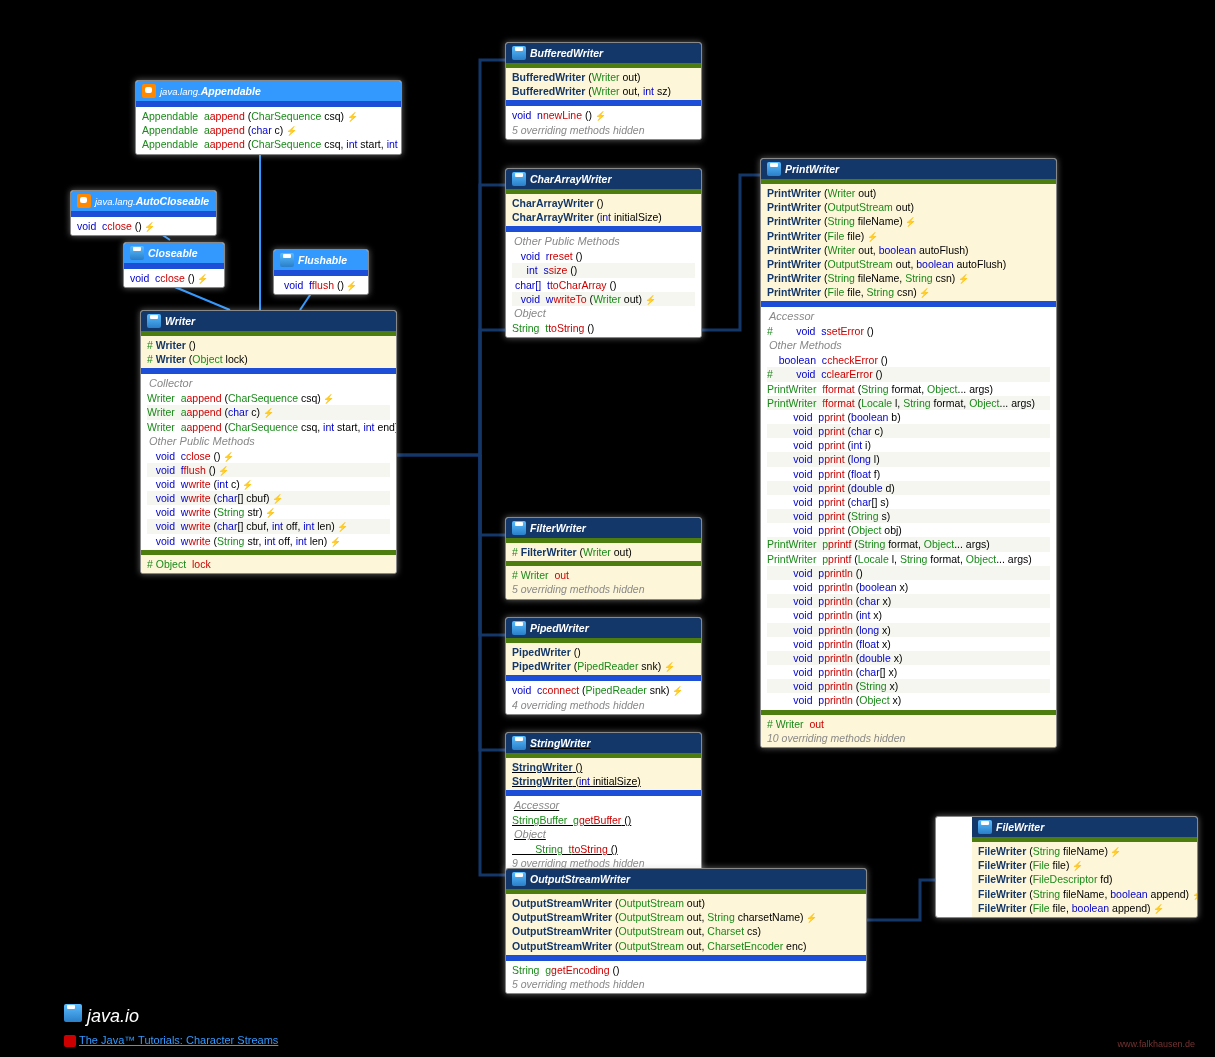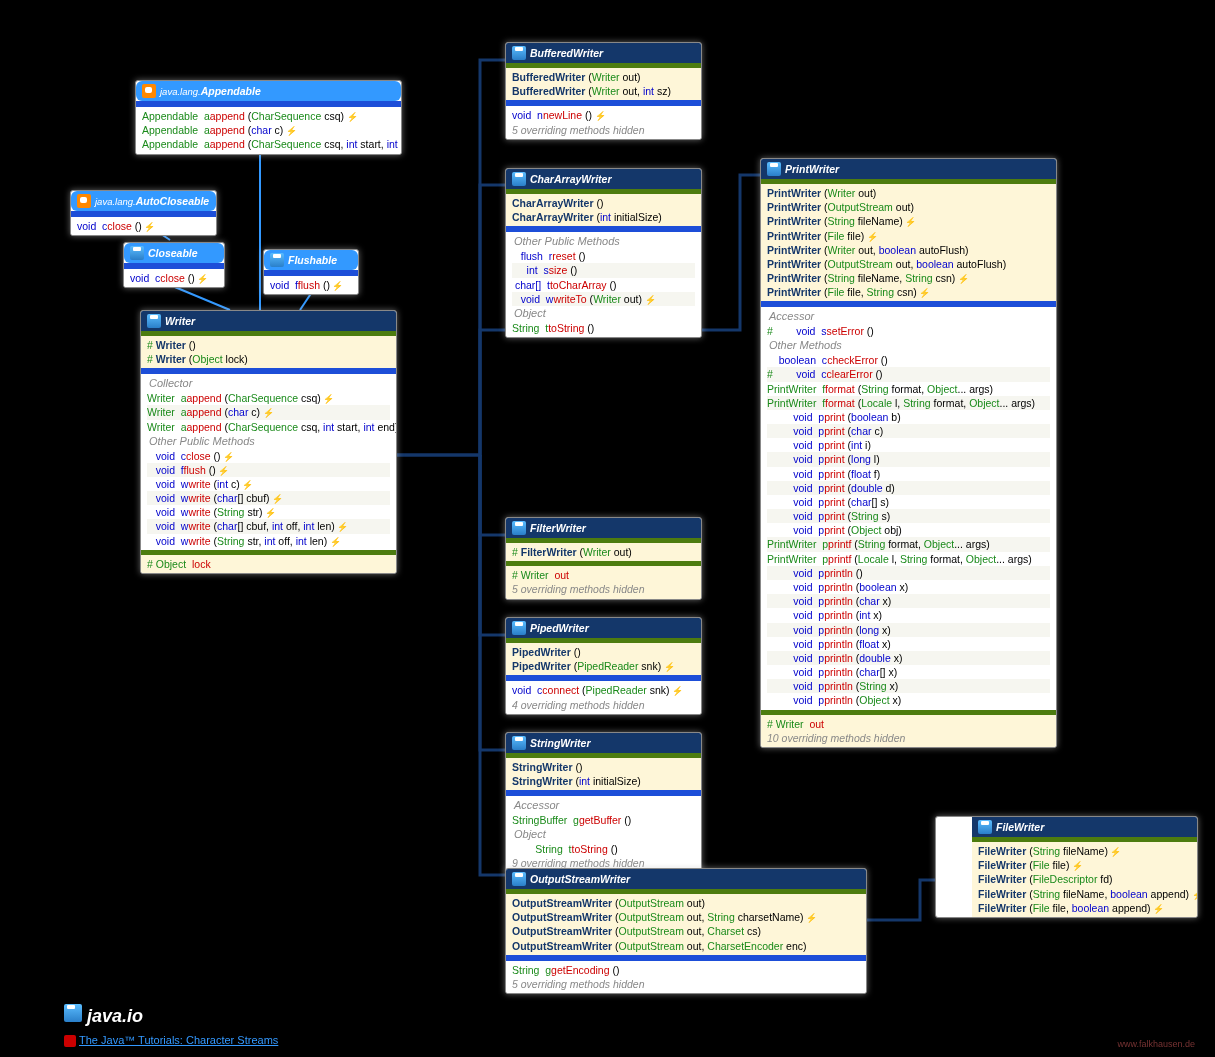--- a/index.html
+++ b/index.html
@@ -24,21 +24,21 @@
   .title-bar {
     padding: 3px 6px;
     font-weight: bold;
     font-style: italic;
     color: #fff;
     display: flex;
     align-items: center;
     gap: 4px;
   }
   .title-bar.dark { background: #14376a; }
-  .title-bar.blue { background: #3399ff; border-radius: 6px; }
+  .title-bar.blue { background: #3399ff; }
   .title-bar .pkg { font-style: italic; font-weight: normal; font-size: 9.5px; }
   .icon-disk {
     width: 14px; height: 14px; display:inline-block;
     background: linear-gradient(#5bbdff,#2a7fc9);
     border-radius:2px; position:relative;
   }
   .icon-disk::after{
     content:""; position:absolute; left:3px; top:1px; width:8px; height:4px; background:#fff; border-radius:1px;
   }
   .icon-cup {
@@ -63,21 +63,21 @@
   .note { color:#888; font-style:italic; }
   .label { color:#888; font-style:italic; font-size:11px; padding-left:2px;}
 
   
   svg.connectors { position:absolute; left:0; top:0; width:1215px; height:1057px; pointer-events:none; }
   svg .line-blue { stroke:#3399ff; stroke-width:2; fill:none; }
   svg .line-navy { stroke:#14376a; stroke-width:3; fill:none; }
 
   .footer {
     position:absolute; left:64px; bottom:30px; color:#fff;
-    font-size:18px; font-weight:bold;
+    font-size:18px; font-weight:normal;
   }
   .footer .pkg { font-style:italic; }
   .tutlink { position:absolute; left:64px; bottom:10px; font-size:11px;}
   .tutlink a { color:#3399ff; text-decoration:underline;}
   .tuticon { display:inline-block; width:12px;height:12px;background:#cc0000;border-radius:2px;vertical-align:middle;margin-right:3px;}
   .credit { position:absolute; right:20px; bottom:8px; color:#773333; font-size:9px;}
 </style>
 </head>
 <body>
 
@@ -125,21 +125,21 @@
 <div class="box" style="left:123px; top:242px; width:100px;">
   <div class="title-bar blue">
       <span class="icon-disk"></span>
       <span>Closeable</span>
     </div>
   <div class="section sec-white" id="closeable-m">
       <div class="row"><span class="kw">void  c</span><span class="meth">close</span> () <span class="throws">⚡</span></div>
     </div>
 </div>
 
-<div class="box" style="left:263px; top:249px; width:94px;">
+<div class="box" style="left:273px; top:249px; width:94px;text-align:center;">
   <div class="title-bar blue">
       <span class="icon-disk"></span>
       <span>Flushable</span>
     </div>
   <div class="section sec-white" id="flushable-m">
       <div class="row"><span class="kw">void  f</span><span class="meth">flush</span> () <span class="throws">⚡</span></div>
     </div>
 </div>
 
 <div class="box" style="left:140px; top:310px; width:255px;">
@@ -196,21 +196,21 @@
       <span class="icon-disk"></span>
       <span>CharArrayWriter</span>
     </div>
   <div class="section sec-yellow" id="caw-c">
       <div class="row"><span class="cname">CharArrayWriter</span> ()</div>
       <div class="row"><span class="cname">CharArrayWriter</span> (<span class="kw">int</span> initialSize)</div>
     </div>
   <div class="section sec-white">
     <div class="label">Other Public Methods</div>
     <div id="caw-m">
-        <div class="row"><span class="kw">   flush  r</span><span class="meth">reset</span> ()</div>
+        <div class="row"><span class="kw">   void  r</span><span class="meth">reset</span> ()</div>
         <div class="row alt"><span class="kw">     int  s</span><span class="meth">size</span> ()</div>
         <div class="row"><span class="kw"> char[]  t</span><span class="meth">toCharArray</span> ()</div>
         <div class="row alt"><span class="kw">   void  w</span><span class="meth">writeTo</span> (<span class="type2">Writer</span> out) <span class="throws">⚡</span></div>
       </div>
     <div class="label">Object</div>
     <div id="caw-o">
         <div class="row"><span class="type2">String  t</span><span class="meth">toString</span> ()</div>
       </div>
   </div>
 </div>
@@ -241,21 +241,21 @@
       <div class="row"><span class="cname">PipedWriter</span> (<span class="type2">PipedReader</span> snk) <span class="throws">⚡</span></div>
     </div>
   <div class="section sec-white">
     <div id="pw-m">
         <div class="row"><span class="kw">void  c</span><span class="meth">connect</span> (<span class="type2">PipedReader</span> snk) <span class="throws">⚡</span></div>
       </div>
     <div class="note">4 overriding methods hidden</div>
   </div>
 </div>
 
-<div class="box" style="left:505px; top:732px; width:195px;">
+<div class="box" style="left:505px; top:732px; width:195px;text-decoration:underline;">
   <div class="title-bar dark">
       <span class="icon-disk"></span>
       <span>StringWriter</span>
     </div>
   <div class="section sec-yellow" id="sw-c">
       <div class="row"><span class="cname">StringWriter</span> ()</div>
       <div class="row"><span class="cname">StringWriter</span> (<span class="kw">int</span> initialSize)</div>
     </div>
   <div class="section sec-white">
     <div class="label">Accessor</div>

